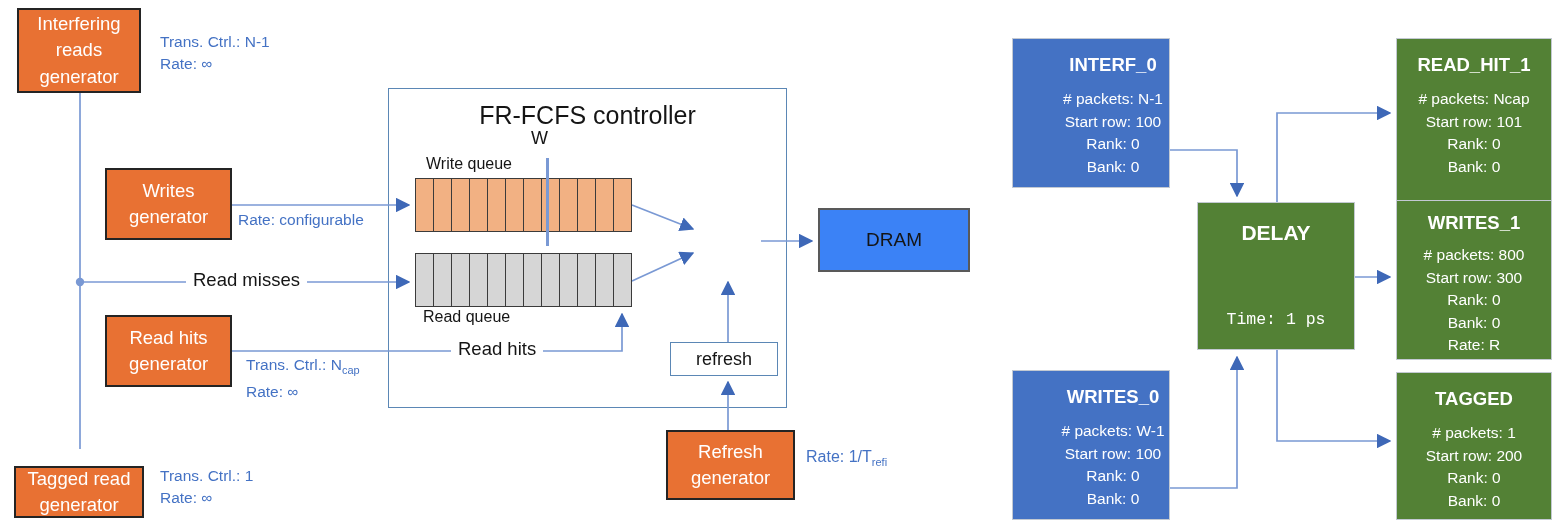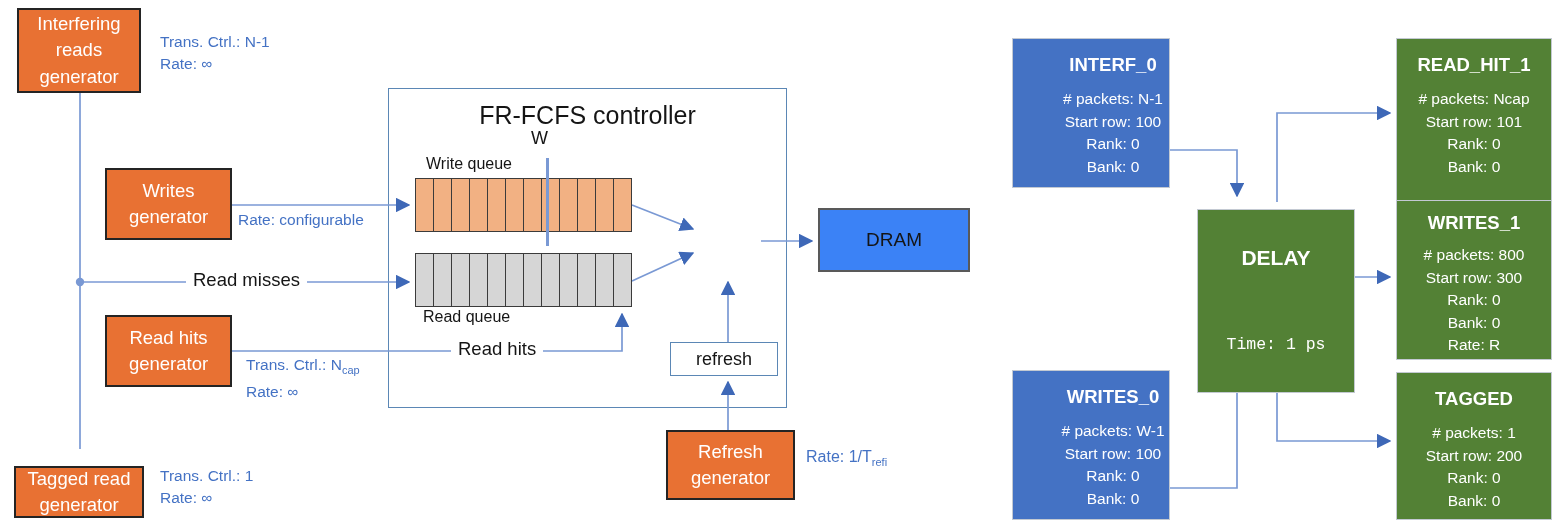--- a/index.html
+++ b/index.html
@@ -78,21 +78,21 @@
     z-index:3;box-sizing:border-box;color:#fff;text-align:center;
     display:flex;flex-direction:column;align-items:center;
     border:1.4px solid #c3c9d2;
   }
   .node-blue{background:var(--node-blue);padding-left:44px;}
   .node-green{background:var(--node-green);}
   .node .title{font-weight:bold;font-size:18.5px;margin:15px 0 12px 0;}
   .node .line{font-size:15.5px;line-height:22.5px;}
   .node-interf0{left:1012px;top:38px;width:158px;height:150px;}
   .node-writes0{left:1012px;top:370px;width:158px;height:150px;}
-  .node-delay{left:1197px;top:209px;width:158px;height:184px;justify-content:center;gap:48px;}
+  .node-delay{left:1197px;top:202px;width:158px;height:148px;justify-content:center;gap:48px;}
   .node-delay .title{font-size:21px;margin:0 0 16px 0;}
   .node-delay .line{font-size:16.5px;font-family:Liberation Mono, monospace;}
   .node-readhit1{left:1396px;top:38px;width:156px;height:170px;}
   .node-writes1{left:1396px;top:200px;width:156px;height:160px;}
   .node-writes1 .title{margin:11px 0 10px 0;}
   .node-tagged{left:1396px;top:372px;width:156px;height:148px;}
 </style>
 </head>
 <body>
 

